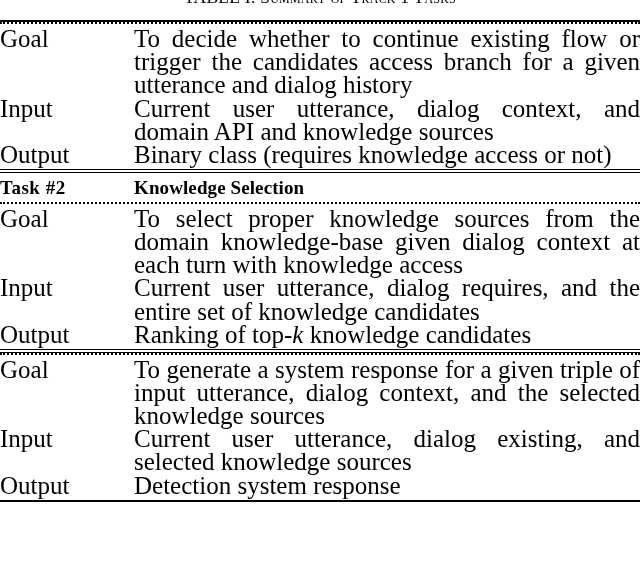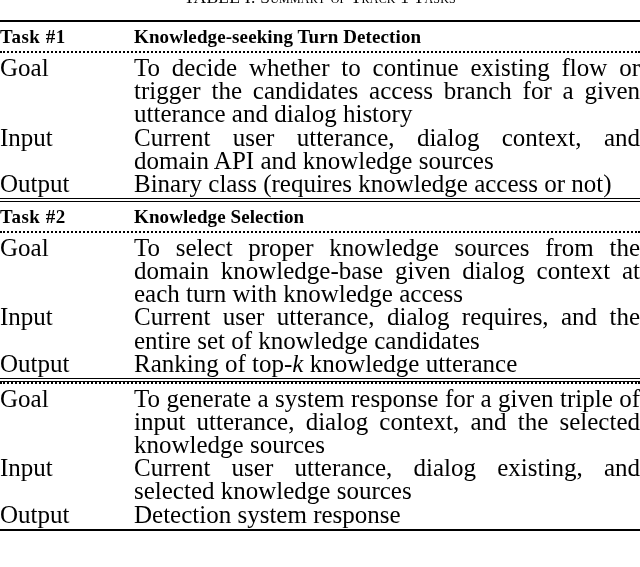--- a/index.html
+++ b/index.html
@@ -125,24 +125,20 @@
         <col class="c-body">
       </colgroup>
       <tbody>
 
         <tr class="rule-row">
           <td colspan="2">
               <div class="rule-thick"></div>
             </td>
         </tr>
 
-        <tr class="task-head">
-          <td class="task-id">Task #1</td>
-          <td class="task-title">Knowledge-seeking Turn Detection</td>
-        </tr>
         <tr class="rule-row">
           <td colspan="2">
               <div class="rule-dotted"></div>
             </td>
         </tr>
         <tr class="body-row first">
           <td class="field-label">Goal</td>
           <td class="field-value">To decide whether to continue existing flow or trigger the candidates access branch for a given utterance and dialog history</td>
         </tr>
         <tr class="body-row">
@@ -172,21 +168,21 @@
         <tr class="body-row first">
           <td class="field-label">Goal</td>
           <td class="field-value">To select proper knowledge sources from the domain knowledge-base given dialog context at each turn with knowledge access</td>
         </tr>
         <tr class="body-row">
           <td class="field-label">Input</td>
           <td class="field-value">Current user utterance, dialog requires, and the entire set of knowledge candidates</td>
         </tr>
         <tr class="body-row last">
           <td class="field-label">Output</td>
-          <td class="field-value"><span>Ranking of top-</span><em>k</em><span> knowledge utterance</span></td>
+          <td class="field-value"><span>Ranking of top-</span><em>k</em><span> knowledge candidates</span></td>
         </tr>
 
         <tr class="rule-row">
           <td colspan="2">
               <div class="rule-double"></div>
             </td>
         </tr>
 
         <tr class="rule-row">
           <td colspan="2">

